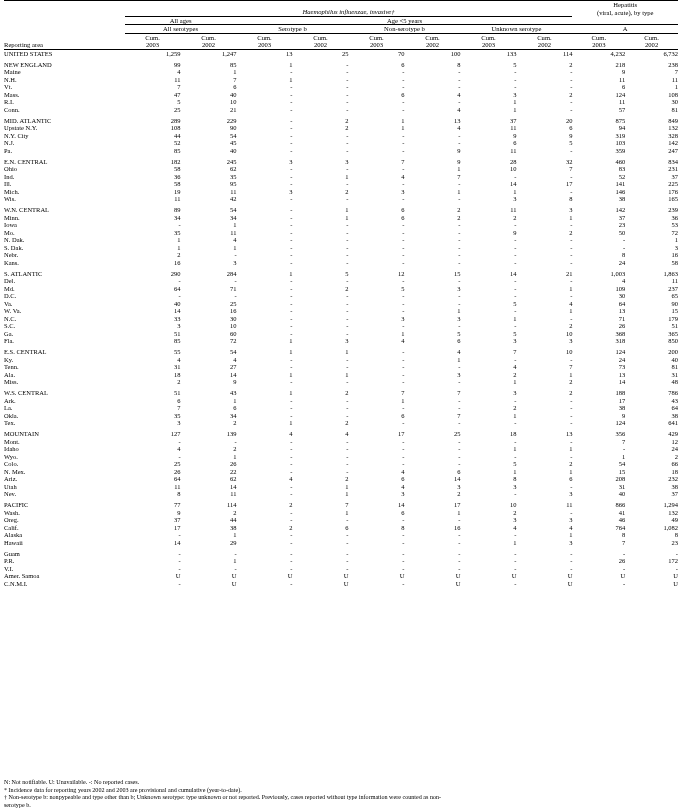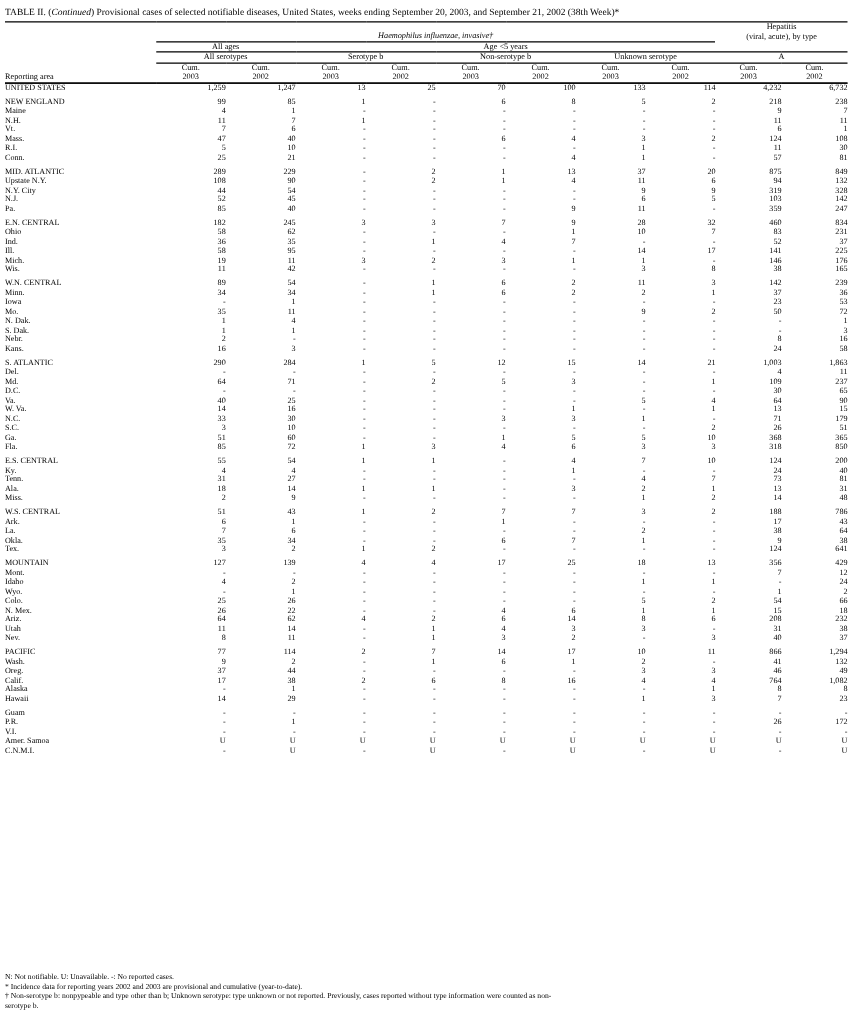--- a/index.html
+++ b/index.html
@@ -83,23 +83,20 @@
     font-size: 6.1px;
     line-height: 7.4px;
   }
   .footnotes .fline { white-space: nowrap; }
 </style>
 </head>
 <body>
 
 <div class="page">
 
-  <div class="title">
-    <span>TABLE II. (</span><span class="cont">Continued</span><span>) Provisional cases of selected notifiable diseases, United States, weeks ending September 20, 2003, and September 21, 2002 (38th Week)*</span>
-  </div>
 
   <table class="maintable">
     <colgroup>
       <col style="width:112px">
       <col style="width:52px">
         <col style="width:52px">
       <col style="width:52px">
         <col style="width:52px">
       <col style="width:52px">
         <col style="width:52px">

